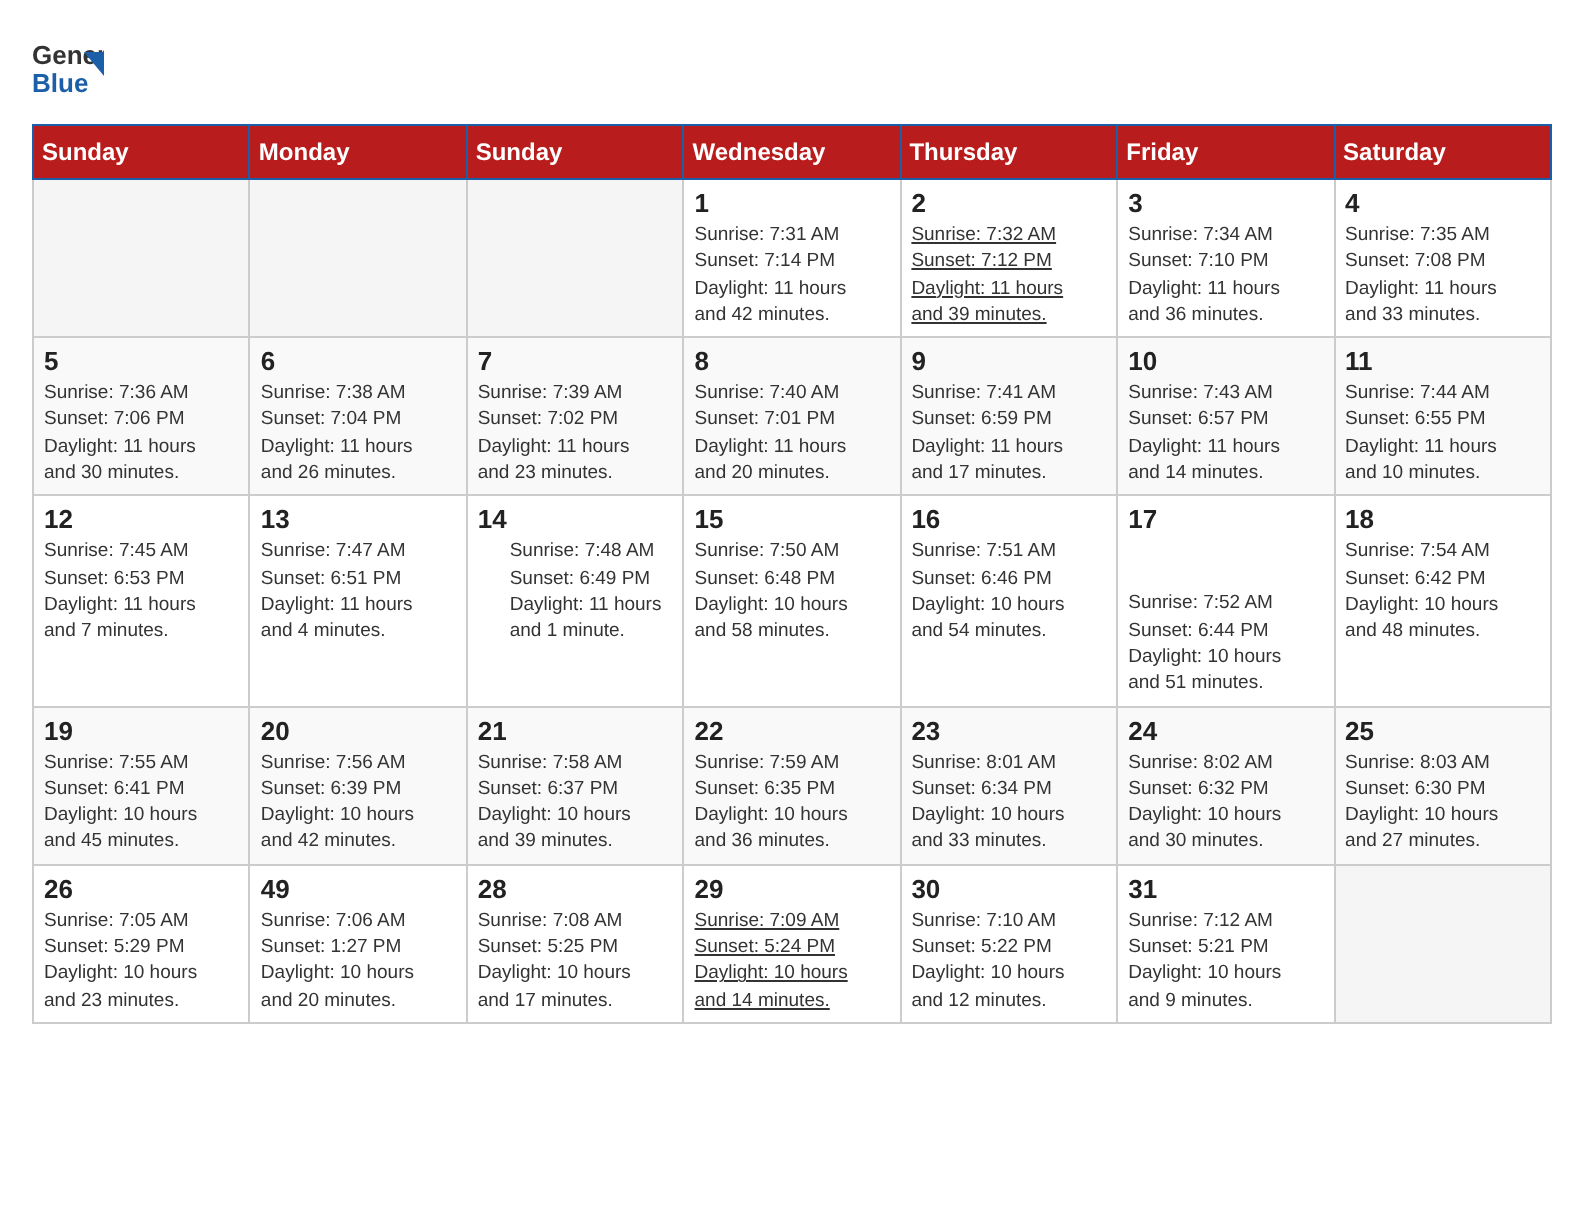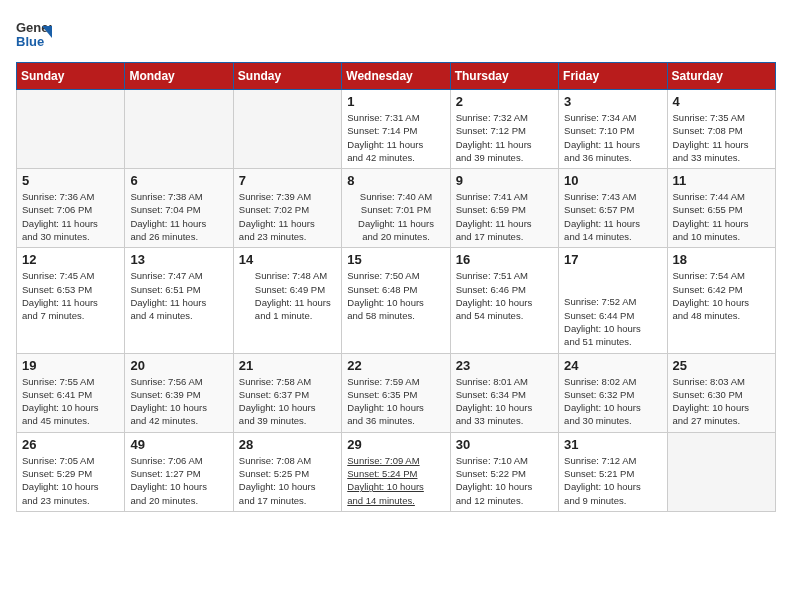--- a/index.html
+++ b/index.html
@@ -122,21 +122,21 @@
           <td class="empty-cell"></td>
           <td>
             <span class="day-number">1</span>
             <div class="day-info" style="white-space: pre-line;">Sunrise: 7:31 AM
 Sunset: 7:14 PM
 Daylight: 11 hours
 and 42 minutes.</div>
           </td>
           <td>
             <span class="day-number">2</span>
-            <div class="day-info" style="white-space: pre-line;">Sunrise: 7:32 AM
+            <div class="day-info" style="white-space: pre-line; text-decoration: underline;">Sunrise: 7:32 AM
 Sunset: 7:12 PM
 Daylight: 11 hours
 and 39 minutes.</div>
           </td>
           <td>
             <span class="day-number">3</span>
             <div class="day-info" style="white-space: pre-line;">Sunrise: 7:34 AM
 Sunset: 7:10 PM
 Daylight: 11 hours
 and 36 minutes.</div>
@@ -166,21 +166,21 @@
           </td>
           <td>
             <span class="day-number">7</span>
             <div class="day-info" style="white-space: pre-line;">Sunrise: 7:39 AM
 Sunset: 7:02 PM
 Daylight: 11 hours
 and 23 minutes.</div>
           </td>
           <td>
             <span class="day-number">8</span>
-            <div class="day-info" style="white-space: pre-line; text-align: center;">Sunrise: 7:40 AM
+            <div class="day-info" style="white-space: pre-line;">Sunrise: 7:40 AM
 Sunset: 7:01 PM
 Daylight: 11 hours
 and 20 minutes.</div>
           </td>
           <td>
             <span class="day-number">9</span>
             <div class="day-info" style="white-space: pre-line;">Sunrise: 7:41 AM
 Sunset: 6:59 PM
 Daylight: 11 hours
 and 17 minutes.</div>

